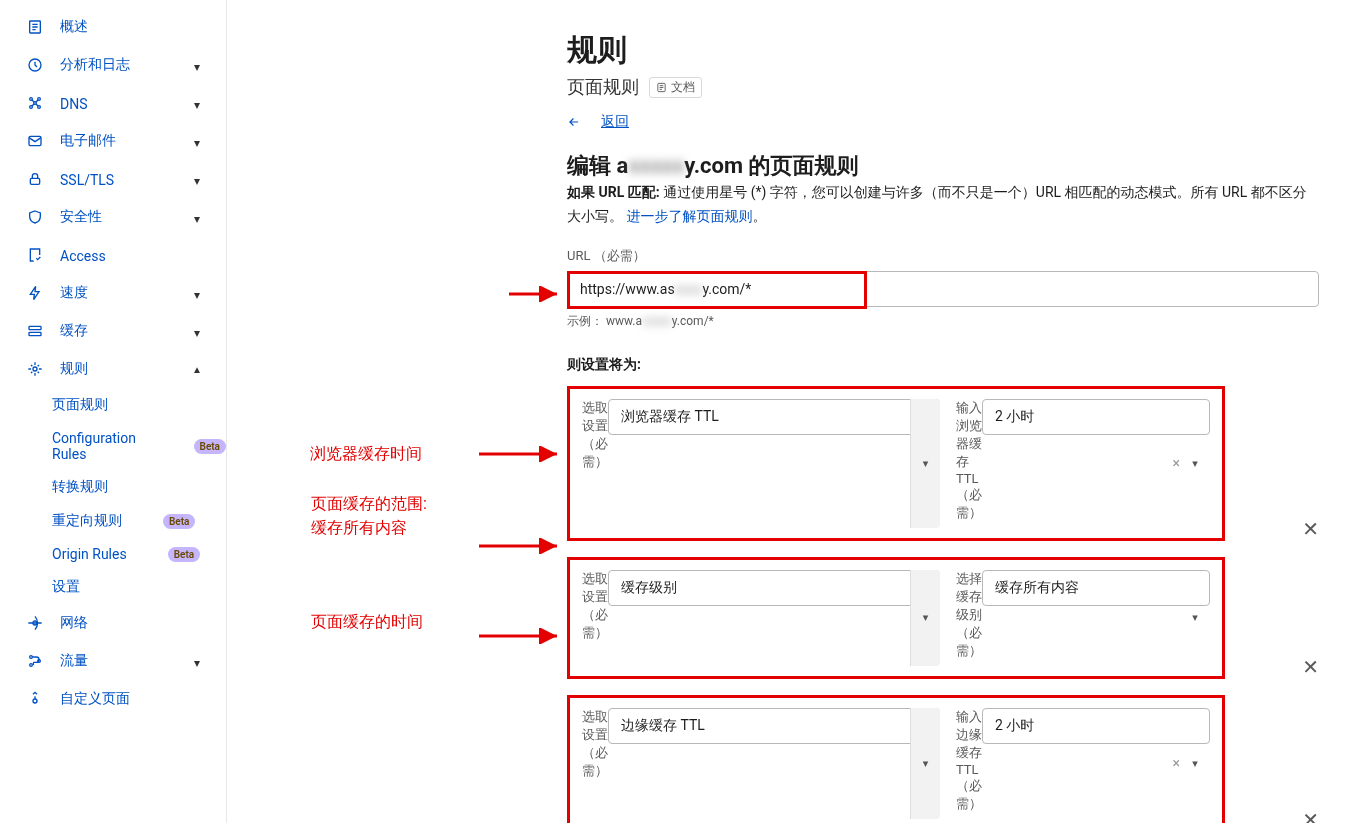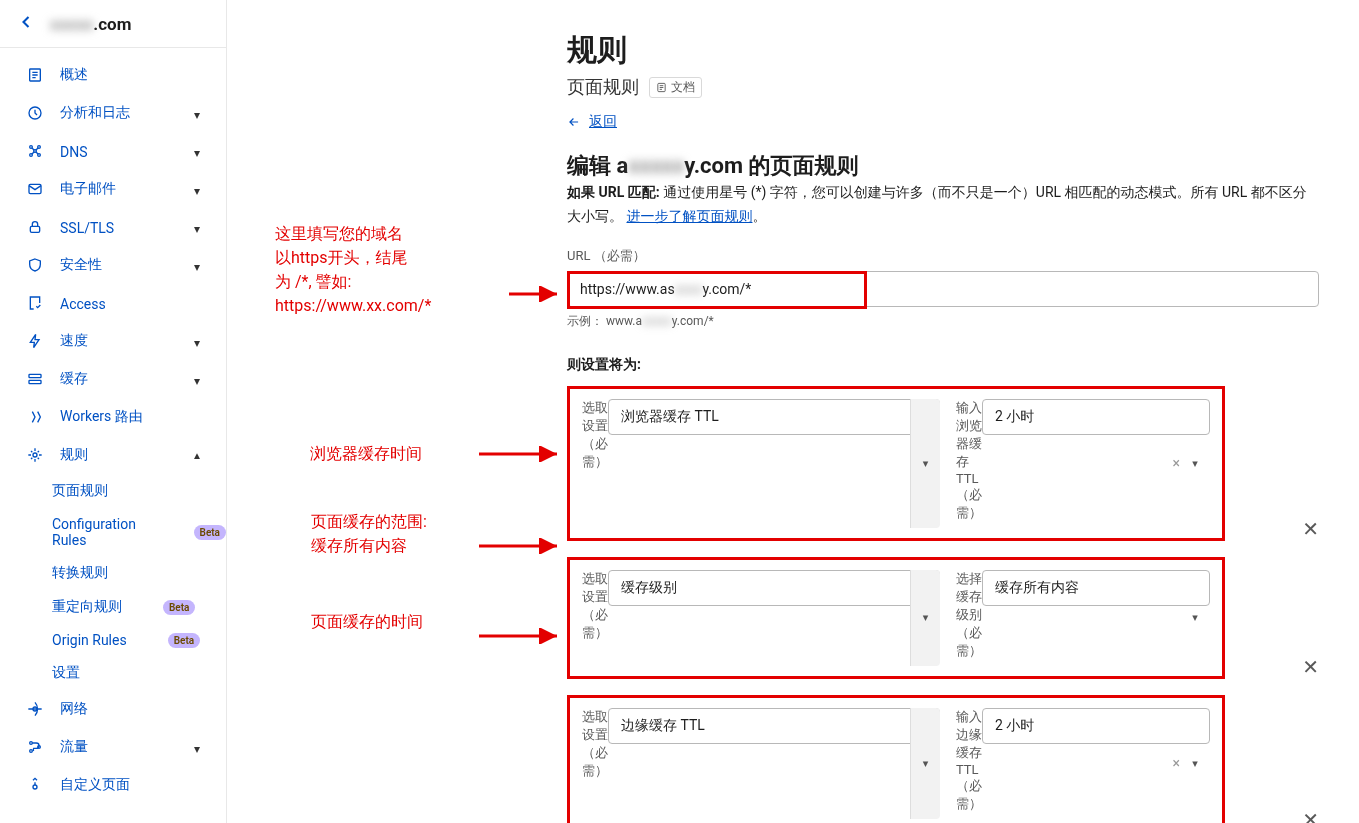--- a/index.html
+++ b/index.html
@@ -16,24 +16,24 @@
 .nav-item .chev { margin-left: auto; font-size: 12px; color: #333; }
 .nav-item.expanded .chev { transform: rotate(180deg); }
 .sub-items { padding-left: 52px; }
 .sub-item { padding: 8px 0; color: #0051c3; cursor: pointer; display:flex; align-items:center; gap:6px; }
 .badge { background: #c4b5fd; color: #6b4a00; font-size: 10px; padding: 2px 6px; border-radius: 8px; font-weight:600;margin-left:35px; }
 .main { flex: 1; padding: 30px 40px 30px 40px; position: relative; }
 h1 { font-size: 30px; font-weight: 700; margin-bottom: 4px; }
 .subtitle-row { display:flex; align-items:center; gap:10px; margin-bottom:14px; }
 .subtitle { font-size: 18px; color:#333; }
 .doc-badge { font-size:12px; color:#595959; border:1px solid #d9d9d9; border-radius:3px; padding:1px 6px; display:inline-flex; align-items:center; gap:4px; }
-.back-link { color:#0051c3; text-decoration:underline; margin-bottom:20px; display:inline-flex; align-items:center; gap:8px; cursor:pointer; }
+.back-link { color:#0051c3; text-decoration:underline; margin-bottom:20px; display:inline-flex; align-items:center; gap:20px; cursor:pointer; }
 h2 { font-size: 22px; font-weight:700; margin-bottom:0; }
 .help-text { line-height:1.7; margin-bottom:18px; }
-.help-text .link { color:#0051c3; text-decoration:underline; cursor:pointer; }
+.help-text .link { color:#0051c3; cursor:pointer; }
 .field-label { font-size:13px; color:#595959; margin-bottom:6px; }
 .url-row-wrap { position:relative; }
 .url-input-full { width:752px; padding:9px 12px; border:1px solid #b8b8b8; border-radius:4px; font-size:14px; }
 .url-red-box { position:absolute; top:0; left:0; width:300px; height:38px; border:3px solid #e30000; pointer-events:none; }
 .example { font-size:12px; color:#595959; margin-top:6px; }
 .section-title { font-weight:700; margin:26px 0 12px; }
 .setting-row { display:flex; align-items:flex-end; gap:16px; margin-bottom:16px; position:relative; }
 .setting-box { border:3px solid #e30000; padding:10px 12px; flex:0 0 576px; display:flex; gap:16px; }
 .setting-col { display:flex; flex-direction:row; }
 .select-wrap { position:relative; }
@@ -52,30 +52,20 @@
 .anno { position:absolute; color:#e30000; font-size:16px; line-height:1.5; pointer-events:none; }
 .arrow-svg { position:absolute; pointer-events:none; }
 .content-wrap { position:relative; margin-left:300px; }
 .main-inner { position:relative; }
 </style>
 </head>
 <body>
 
 <div class="layout">
   <aside class="sidebar">
-    <div class="domain-header">
-      <span class="back-btn">
-        <svg width="20" height="20" viewBox="0 0 24 24" fill="none" stroke="#0051c3" stroke-width="2.5">
-            <path d="M15 18l-6-6 6-6"></path>
-          </svg>
-      </span>
-      <span class="domain-name">
-        <span class="blur">xxxxx</span><span>.com</span>
-      </span>
-    </div>
     <nav class="nav" id="nav">
         <div class="nav-item">
           <span class="icon">
             <svg width="16" height="16" viewBox="0 0 24 24" fill="none" stroke="#0051c3" stroke-width="2">
               <rect x="4" y="3" width="16" height="18" rx="1"></rect>
               <path d="M8 8h8M8 12h8M8 16h5"></path>
             </svg>
           </span>
           <span>概述</span>
         </div>
@@ -152,28 +142,20 @@
         </div>
         <div class="nav-item">
           <span class="icon">
             <svg width="16" height="16" viewBox="0 0 24 24" fill="none" stroke="#0051c3" stroke-width="2">
               <rect x="3" y="5" width="18" height="5" rx="1"></rect>
               <rect x="3" y="14" width="18" height="5" rx="1"></rect>
             </svg>
           </span>
           <span>缓存</span>
           <span class="chev">▾</span>
-        </div>
-        <div class="nav-item">
-          <span class="icon">
-            <svg width="16" height="16" viewBox="0 0 24 24" fill="none" stroke="#0051c3" stroke-width="2">
-              <path d="M8 4l4 8-4 8M16 4l4 8-4 8"></path>
-            </svg>
-          </span>
-          <span>Workers 路由</span>
         </div>
         <div class="nav-item expanded">
           <span class="icon">
             <svg width="16" height="16" viewBox="0 0 24 24" fill="none" stroke="#0051c3" stroke-width="2">
               <path d="M12 2v4M12 18v4M6 6l2 2M16 16l2 2M2 12h4M18 12h4M6 18l2-2M16 8l2-2"></path>
               <circle cx="12" cy="12" r="3"></circle>
             </svg>
           </span>
           <span>规则</span>
           <span class="chev">▾</span>
@@ -336,39 +318,35 @@
     <span class="remove-x">✕</span>
   </div>
           </div>
         <button class="add-btn">+ 添加设置</button>
         <div class="bottom-actions">
           <button class="btn-cancel">取消</button>
           <button class="btn-save">保存页面规则</button>
         </div>
       </div>
 
-      <div class="anno" style="top:192px; left:8px; white-space:pre-line;">这里填写您的域名
-以https开头，结尾
-为 /*, 譬如:
-https://www.xx.com/*</div>
       <svg class="arrow-svg" style="top:256px; left:242px;" width="56" height="16">
           <defs>
             <marker id="ah" markerWidth="8" markerHeight="8" refX="6" refY="3" orient="auto">
               <path d="M0,0 L6,3 L0,6 Z" fill="#e30000"></path>
             </marker>
           </defs>
           <line x1="0" y1="8" x2="48" y2="8" stroke="#e30000" stroke-width="3" marker-end="url(#ah)"></line>
         </svg>
 
       <div class="anno" style="top:412px; left:43px;">浏览器缓存时间</div>
       <svg class="arrow-svg" style="top:416px; left:212px;" width="86" height="16">
           <line x1="0" y1="8" x2="78" y2="8" stroke="#e30000" stroke-width="3" marker-end="url(#ah)"></line>
         </svg>
 
-      <div class="anno" style="top:480px; left:44px; white-space:pre-line;">页面缓存的范围:
+      <div class="anno" style="top:462px; left:44px; white-space:pre-line;">页面缓存的范围:
 缓存所有内容</div>
       <svg class="arrow-svg" style="top:508px; left:212px;" width="86" height="16">
           <line x1="0" y1="8" x2="78" y2="8" stroke="#e30000" stroke-width="3" marker-end="url(#ah)"></line>
         </svg>
 
       <div class="anno" style="top:580px; left:44px;">页面缓存的时间</div>
       <svg class="arrow-svg" style="top:598px; left:212px;" width="86" height="16">
           <line x1="0" y1="8" x2="78" y2="8" stroke="#e30000" stroke-width="3" marker-end="url(#ah)"></line>
         </svg>
 

